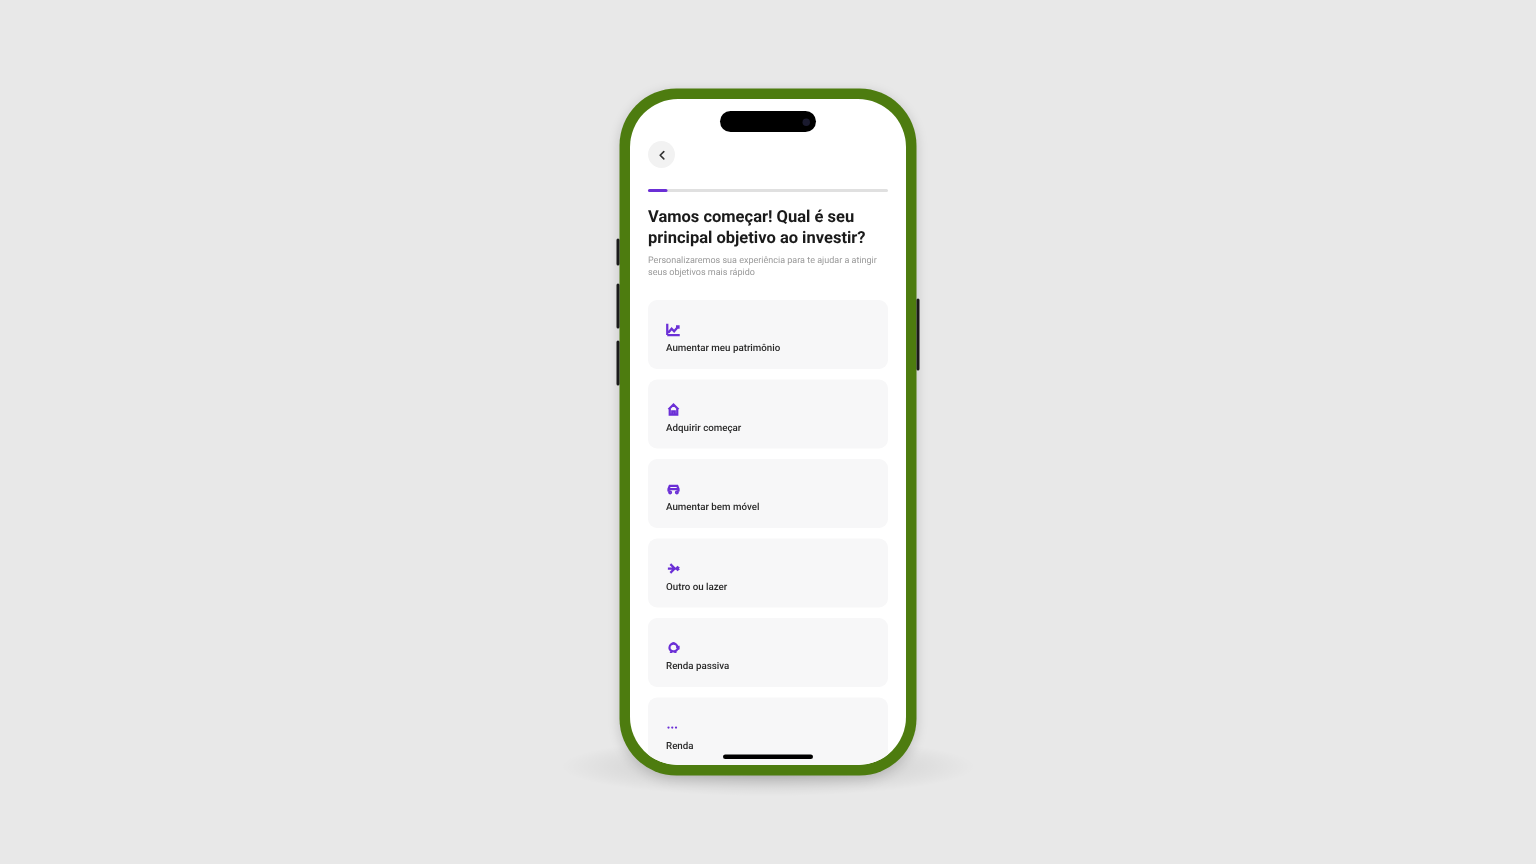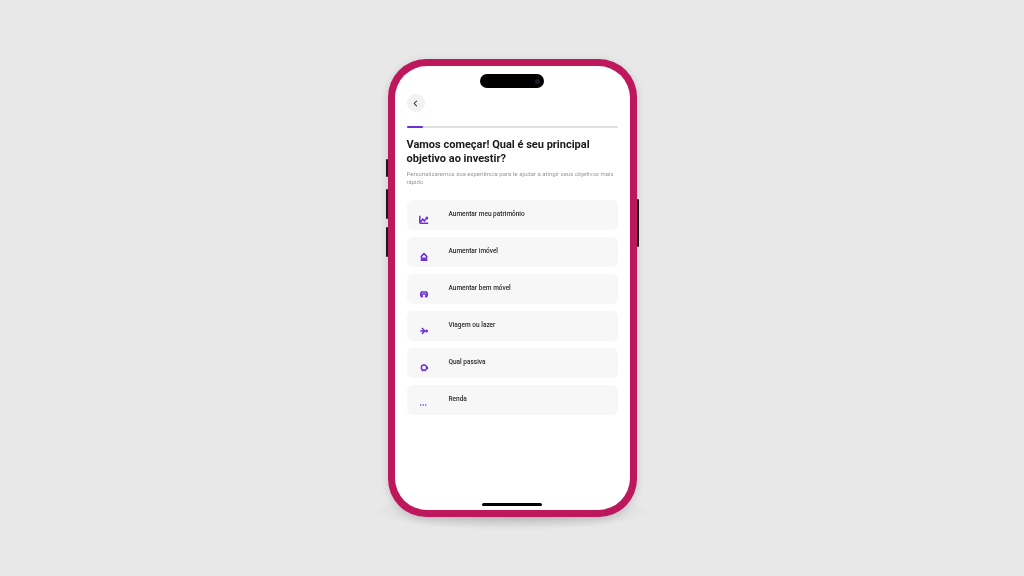--- a/index.html
+++ b/index.html
@@ -17,23 +17,23 @@
       position: absolute;
       bottom: 45px;
       left: 50%;
       transform: translateX(-50%);
       width: 280px;
       height: 40px;
       background: radial-gradient(ellipse, rgba(0,0,0,0.18) 0%, rgba(0,0,0,0) 70%);
       z-index: 0;
     }
     .phone {
-      width: 249px;
+      width: 198px;
       height: 458px;
-      background: #be185d;
+      background: #4d7c0f;
       border-radius: 38px;
       padding: 7px;
       position: relative;
       z-index: 1;
       box-shadow: 0 2px 8px rgba(0,0,0,0.15);
     }
     .phone-side-btn {
       position: absolute;
       background: #1a1a1a;
       border-radius: 2px;
@@ -118,22 +118,22 @@
       display: flex;
       flex-direction: column;
       gap: 7px;
     }
     .option {
       background: #f7f7f8;
       border-radius: 6px;
       padding: 10px 12px 10px 12px;
       cursor: pointer;
       display: flex;
-      flex-direction: row;
-      gap: 20px;
+      flex-direction: column;
+      gap: 8px;
     }
     .option-icon {
       width: 10px;
       height: 10px;
       color: #6b2fd6;
     }
     .option-icon svg {
       width: 100%;
       height: 100%;
       stroke: #6b2fd6;
@@ -190,48 +190,48 @@
           </div>
           <div class="option-label">Aumentar meu patrimônio</div>
         </div>
 
         <div class="option">
           <div class="option-icon">
             <svg viewBox="0 0 12 12">
                 <path d="M2 6 L6 2 L10 6 M3 5.5 L3 10 L9 10 L9 5.5 M5 10 L5 7.5 L7 7.5 L7 10"></path>
               </svg>
           </div>
-          <div class="option-label">Aumentar imóvel</div>
+          <div class="option-label">Adquirir começar</div>
         </div>
 
         <div class="option">
           <div class="option-icon">
             <svg viewBox="0 0 12 12">
                 <path d="M2 8 L2 6 L3 3.5 L9 3.5 L10 6 L10 8 M2 6 L10 6 M3.3 8 A0.7 0.7 0 1 0 3.3 9.4 A0.7 0.7 0 1 0 3.3 8 M8.7 8 A0.7 0.7 0 1 0 8.7 9.4 A0.7 0.7 0 1 0 8.7 8"></path>
               </svg>
           </div>
           <div class="option-label">Aumentar bem móvel</div>
         </div>
 
         <div class="option">
           <div class="option-icon">
             <svg viewBox="0 0 12 12">
                 <path d="M10.5 6 L1.5 6 M7 6 L3.5 2.5 M7 6 L3.5 9.5 M10.5 6 L8.5 4.5 M10.5 6 L8.5 7.5"></path>
               </svg>
           </div>
-          <div class="option-label">Viagem ou lazer</div>
+          <div class="option-label">Outro ou lazer</div>
         </div>
 
         <div class="option">
           <div class="option-icon">
             <svg viewBox="0 0 12 12">
                 <path d="M3 5 A3 2.5 0 1 0 9 7 L10 6.5 L10 5 L9 5 A3 2.5 0 0 0 3 5 M4 9 L4 10 M7.5 9 L7.5 10 M4.5 5.5 L4.51 5.5 M5 3 A1 1 0 1 1 7 3"></path>
               </svg>
           </div>
-          <div class="option-label">Qual passiva</div>
+          <div class="option-label">Renda passiva</div>
         </div>
 
         <div class="option">
           <div class="option-icon">
             <svg viewBox="0 0 12 12">
                 <circle cx="2" cy="6" r="0.9" fill="#6b2fd6" stroke="none"></circle>
                 <circle cx="5" cy="6" r="0.9" fill="#6b2fd6" stroke="none"></circle>
                 <circle cx="8" cy="6" r="0.9" fill="#6b2fd6" stroke="none"></circle>
               </svg>
           </div>

